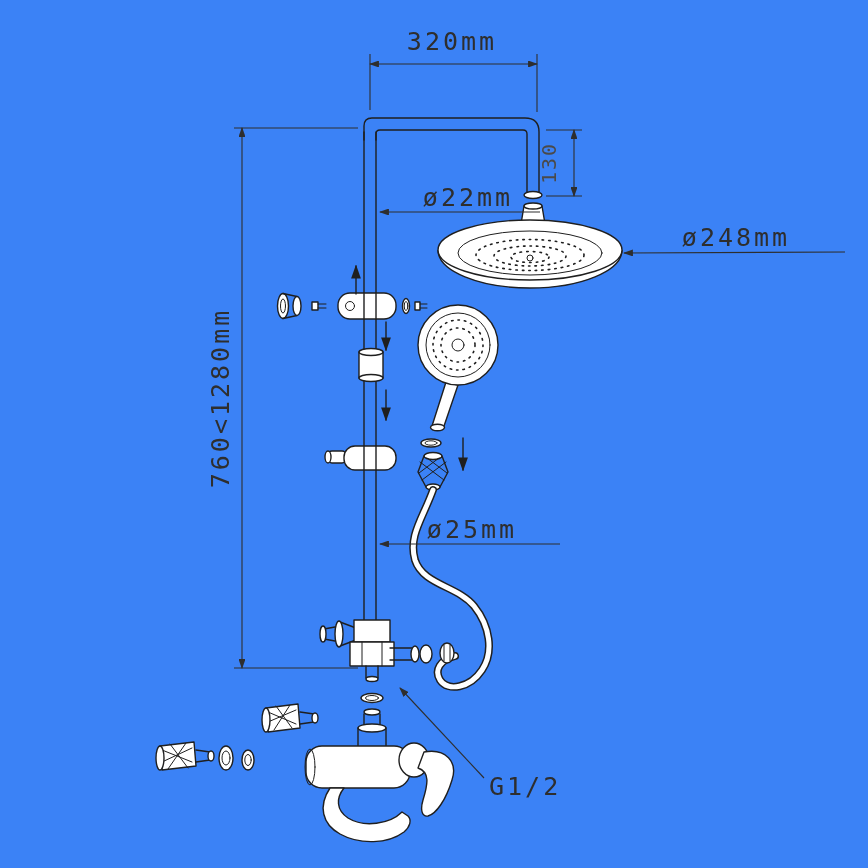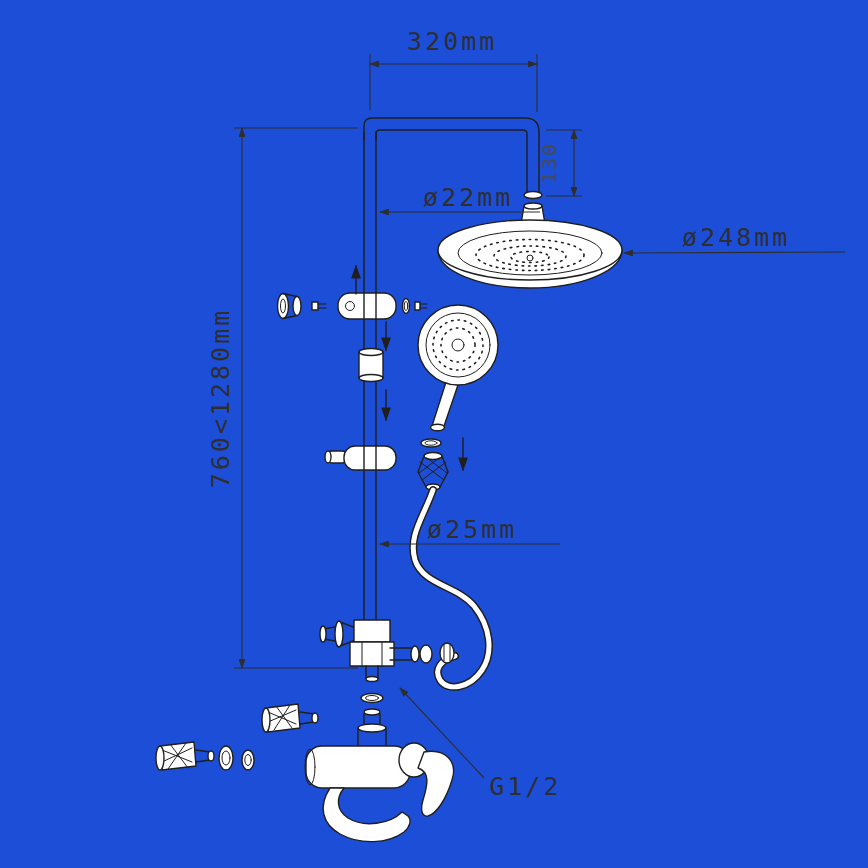--- a/index.html
+++ b/index.html
@@ -1,16 +1,16 @@
 <!DOCTYPE html>
 <html><head>
 <meta charset="utf-8">
 <style>
   html,body{margin:0;padding:0;background:#ffffff;}
-  .canvas{position:relative;width:868px;height:868px;background:#1d4ed8;overflow:hidden;}
+  .canvas{position:relative;width:868px;height:868px;background:#3b82f6;overflow:hidden;}
   svg{position:absolute;left:0;top:0;}
   .ln{stroke:#1f1f1f;stroke-width:1.4;fill:none;stroke-linecap:round;stroke-linejoin:round;}
   .lnf{stroke:#1f1f1f;stroke-width:1.4;fill:#ffffff;stroke-linejoin:round;}
   .thin{stroke:#1f1f1f;stroke-width:1;fill:none;stroke-linecap:round;}
   .dim{stroke:#2e2e2e;stroke-width:1.1;fill:none;}
   .dot{stroke:#1f1f1f;stroke-width:1.6;fill:none;stroke-dasharray:1.5 5;stroke-linecap:round;}
   .dim-text{font-family:"DejaVu Sans Mono","Liberation Mono",monospace;font-size:25px;fill:#2e2e2e;letter-spacing:3px;}
   .dim-text-sm{font-family:"DejaVu Sans Mono","Liberation Mono",monospace;font-size:20px;fill:#4a4a4a;letter-spacing:2px;}
 </style>
 </head>

